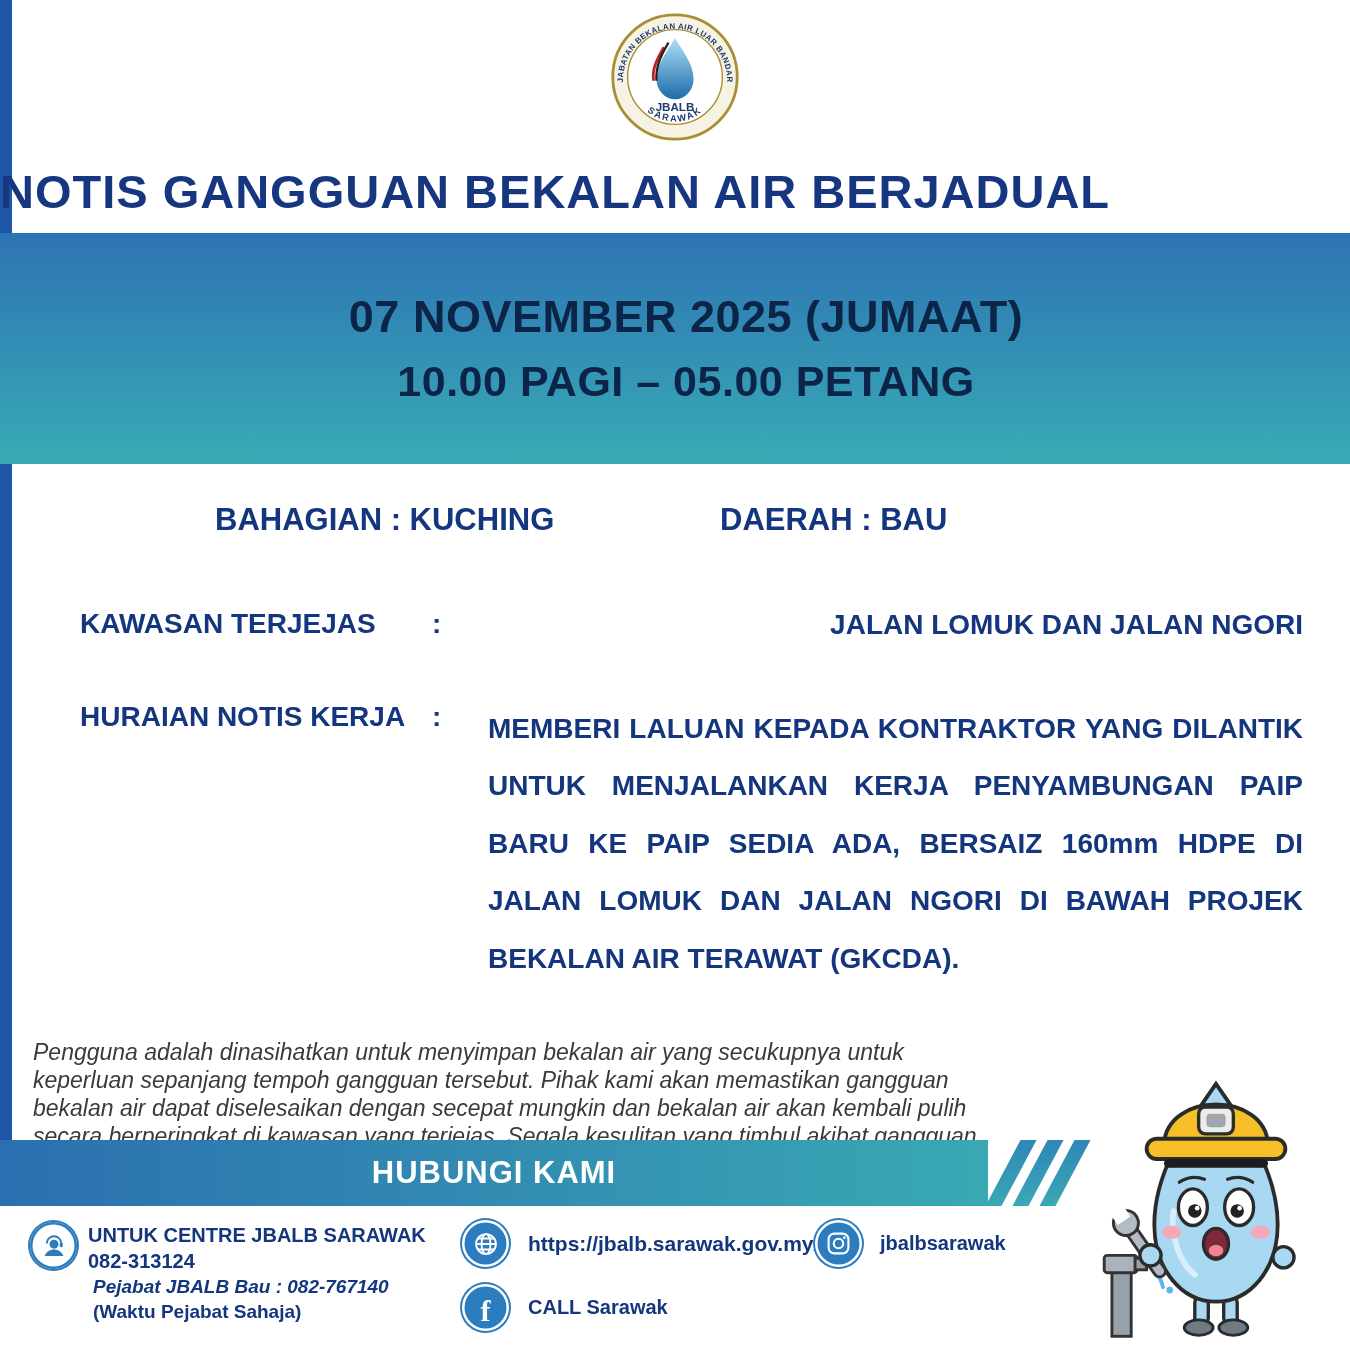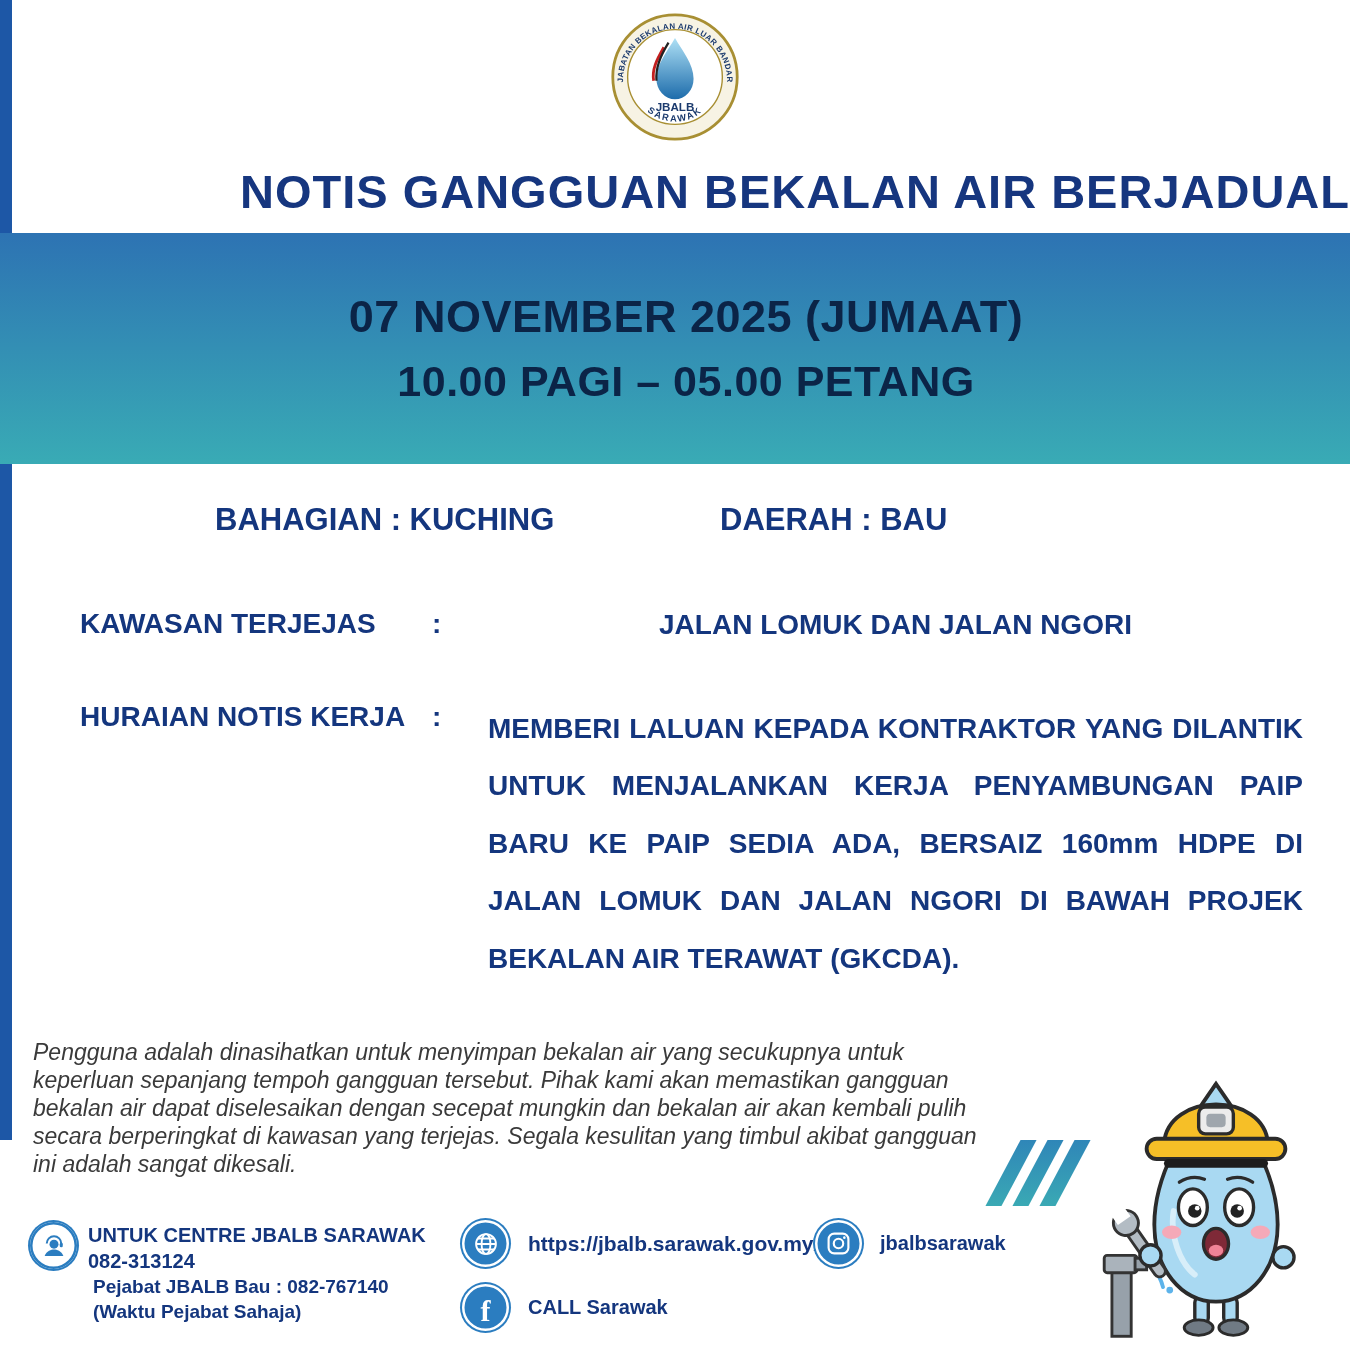--- a/index.html
+++ b/index.html
@@ -4,40 +4,40 @@
 <style>
   * { margin:0; padding:0; box-sizing:border-box; }
   html,body { width:1350px; height:1350px; }
   body { font-family:"Liberation Sans", sans-serif; background:#ffffff; position:relative; overflow:hidden; }
   .page { position:absolute; inset:0; background:#ffffff; }
 
   .left-stripe { position:absolute; left:0; top:0; width:12px; height:1140px; background:#1d57a6; }
 
   .logo-wrap { position:absolute; top:12px; left:0; width:100%; display:flex; justify-content:center; }
 
-  .title { position:absolute; top:164px; left:0; width:100%; text-align:right;
+  .title { position:absolute; top:164px; left:0; width:100%; text-align:left;
            font-size:47px; font-weight:bold; color:#16367f; letter-spacing:1px; }
 
   .banner { position:absolute; top:233px; left:0; width:100%; height:231px;
             background:linear-gradient(180deg,#2d73b3 0%,#39abb5 100%);
             display:flex; flex-direction:column; justify-content:center; align-items:center; gap:14px;padding-left:22px; }
   .banner .date { font-size:45px; font-weight:bold; color:#0b2447; letter-spacing:0.5px; }
   .banner .time { font-size:43px; font-weight:bold; color:#0b2447; letter-spacing:0.5px; }
 
   .region { position:absolute; top:502px; left:0; width:100%; height:42px; }
   .region span { position:absolute; font-size:31px; font-weight:bold; color:#14367e; white-space:nowrap; }
   .region .bahagian { left:215px; }
   .region .daerah   { left:720px; }
 
   .detail-row { position:absolute; left:80px; right:47px; display:grid; grid-template-columns:352px 56px 1fr; }
   .detail-row .lbl   { font-size:28px; font-weight:bold; color:#14367e; }
   .detail-row .colon { font-size:28px; font-weight:bold; color:#14367e; }
   .detail-row .val   { font-size:28px; font-weight:bold; color:#14367e; text-align:justify; line-height:2.05; }
   .row-kawasan { top:608px; }
-  .row-kawasan .val { line-height:1.2; text-align:center; }
+  .row-kawasan .val { line-height:1.2; text-align:right; }
   .row-huraian { top:700px; }
   .row-huraian .lbl, .row-huraian .colon { line-height:1.2; }
 
   .advisory { position:absolute; top:1038px; left:33px; width:952px;
               font-style:italic; font-size:23px; color:#3a3a3a; line-height:1.22; }
 
   .contact-banner { position:absolute; top:1140px; left:0; width:988px; height:66px;
                     background:linear-gradient(90deg,#2b6fb0 0%,#39a9b3 100%);
                     display:flex; align-items:center; justify-content:center; }
   .contact-banner .hk { color:#ffffff; font-size:31px; font-weight:bold; letter-spacing:1px; }
@@ -49,21 +49,21 @@
   .contact { position:absolute; top:1212px; left:0; width:1100px; height:138px; }
   .icon-circle { position:absolute; width:47px; height:47px; border-radius:50%;
                  background:#2b7dc0; display:flex; align-items:center; justify-content:center;
                  box-shadow:inset 0 0 0 2.5px #ffffff, 0 0 0 2px #2b7dc0; }
   .icon-circle.lite { background:#ffffff; box-shadow:inset 0 0 0 2.5px #2b7dc0, 0 0 0 2px #2b7dc0; }
   .ctext { position:absolute; font-weight:bold; color:#14367e; white-space:nowrap; }
 
   .cc-icon { left:30px; top:10px; }
   .cc-line1 { left:88px; top:12px;  font-size:20px; }
   .cc-line2 { left:88px; top:38px;  font-size:20px; }
-  .cc-line3 { left:93px; top:64px;  font-size:19px; }
+  .cc-line3 { left:93px; top:64px;  font-size:19px;font-style:italic; }
   .cc-line4 { left:93px; top:89px;  font-size:19px; }
 
   .web-icon { left:462px; top:8px; }
   .web-text { left:528px; top:20px; font-size:21px; }
   .fb-icon  { left:462px; top:72px; }
   .fb-text  { left:528px; top:84px; font-size:20px; }
   .ig-icon  { left:815px; top:8px; }
   .ig-text  { left:880px; top:20px; font-size:20px; }
   .fb-glyph { color:#ffffff; font-family:"Liberation Serif", serif; font-weight:bold; font-size:30px; line-height:1; margin-top:6px; }
 
@@ -120,20 +120,23 @@
   </div>
 
   <div class="detail-row row-huraian">
     <div class="lbl">HURAIAN NOTIS KERJA</div>
     <div class="colon">:</div>
     <div class="val">MEMBERI LALUAN KEPADA KONTRAKTOR YANG DILANTIK UNTUK MENJALANKAN KERJA PENYAMBUNGAN PAIP BARU KE PAIP SEDIA ADA, BERSAIZ 160mm HDPE DI JALAN LOMUK DAN JALAN NGORI DI BAWAH PROJEK BEKALAN AIR TERAWAT (GKCDA).</div>
   </div>
 
   <p class="advisory">Pengguna adalah dinasihatkan untuk menyimpan bekalan air yang secukupnya untuk keperluan sepanjang tempoh gangguan tersebut. Pihak kami akan memastikan gangguan bekalan air dapat diselesaikan dengan secepat mungkin dan bekalan air akan kembali pulih secara berperingkat di kawasan yang terjejas. Segala kesulitan yang timbul akibat gangguan ini adalah sangat dikesali.</p>
 
+  <div class="contact-banner">
+    <span class="hk">HUBUNGI KAMI</span>
+  </div>
   <div class="stripes">
       <i></i>
       <i></i>
       <i></i>
     </div>
 
   <div class="contact">
 
     <div class="icon-circle lite cc-icon">
       <svg viewBox="0 0 24 24" width="30" height="30">

